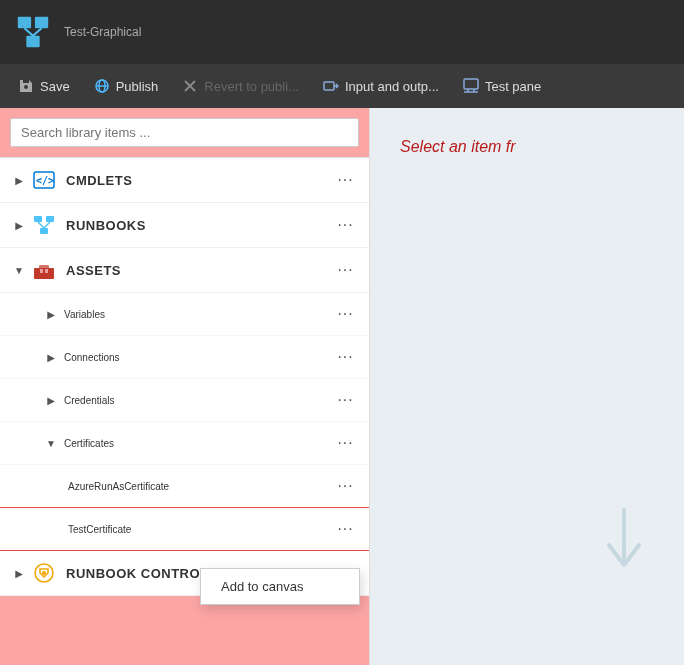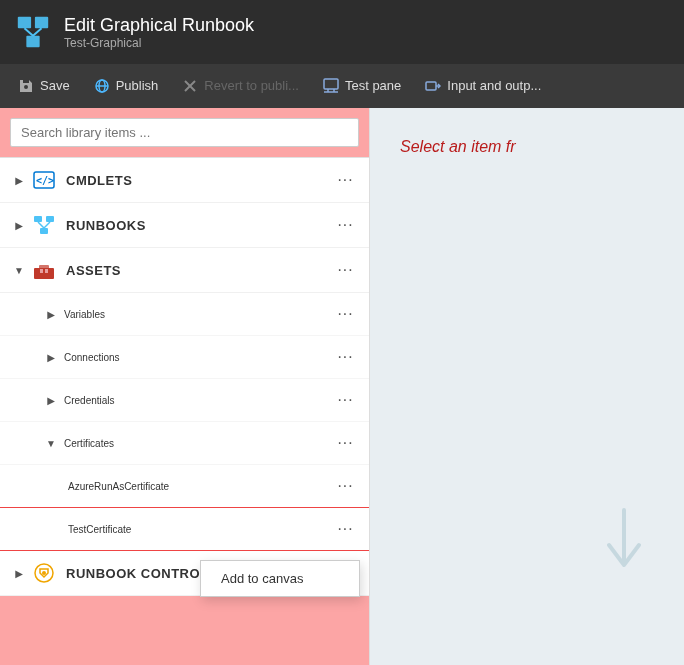--- a/index.html
+++ b/index.html
@@ -41,21 +41,21 @@
     .toolbar {
       background: #3a3a3a;
       display: flex;
       align-items: center;
       height: 44px;
       padding: 0 8px;
       gap: 4px;
     }
     .toolbar-btn {
       display: flex;
-      align-items: flex-start;
+      align-items: center;
       gap: 6px;
       padding: 6px 10px;
       background: transparent;
       border: none;
       color: #ddd;
       cursor: pointer;
       font-size: 13px;
       border-radius: 2px;
       white-space: nowrap;
     }
@@ -173,21 +173,21 @@
     }
 
     
     .context-menu {
       position: absolute;
       background: #fff;
       border: 1px solid #ccc;
       box-shadow: 2px 4px 12px rgba(0,0,0,0.15);
       z-index: 100;
       min-width: 160px;
-      bottom: 68px;
+      bottom: 60px;
       left: 200px;
     }
     .context-menu-item {
       padding: 10px 20px;
       cursor: pointer;
       font-size: 13px;
       color: #333;
     }
 
     
@@ -216,21 +216,20 @@
 
 <div class="title-bar">
   <svg class="title-icon" viewBox="0 0 40 40" fill="none" xmlns="http://www.w3.org/2000/svg">
     <rect x="4" y="4" width="14" height="12" rx="1" fill="#4ec3f7" opacity="0.9"></rect>
     <rect x="22" y="4" width="14" height="12" rx="1" fill="#4ec3f7" opacity="0.9"></rect>
     <rect x="13" y="24" width="14" height="12" rx="1" fill="#4ec3f7" opacity="0.9"></rect>
     <line x1="11" y1="16" x2="20" y2="24" stroke="#4ec3f7" stroke-width="2"></line>
     <line x1="29" y1="16" x2="20" y2="24" stroke="#4ec3f7" stroke-width="2"></line>
   </svg>
   <div class="title-text">
-    <h1>Edit Graphical Runbook</h1>
     <p>Test-Graphical</p>
   </div>
 </div>
 
 <div class="toolbar">
   <button class="toolbar-btn">
     <svg width="16" height="16" viewBox="0 0 16 16" fill="#aaa">
       <path d="M2 2h9l3 3v9H2V2zm6 9a2 2 0 1 0 0-4 2 2 0 0 0 0 4zm3-9H5v3h6V2z"></path>
     </svg>
     <span>Save</span>
@@ -242,37 +241,37 @@
       <line x1="2" y1="8" x2="14" y2="8" stroke="#4db8ff" stroke-width="1.5"></line>
     </svg>
     <span>Publish</span>
   </button>
   <button class="toolbar-btn disabled">
     <svg width="16" height="16" viewBox="0 0 16 16">
       <line x1="3" y1="3" x2="13" y2="13" stroke="#888" stroke-width="2"></line>
       <line x1="13" y1="3" x2="3" y2="13" stroke="#888" stroke-width="2"></line>
     </svg>
     <span>Revert to publi...</span>
+  </button>
+  <button class="toolbar-btn">
+    <svg width="16" height="16" viewBox="0 0 16 16">
+      <rect x="1" y="4" width="10" height="8" rx="1" fill="none" stroke="#8ad" stroke-width="1.5"></rect>
+      <line x1="11" y1="8" x2="15" y2="8" stroke="#8ad" stroke-width="1.5"></line>
+      <polyline points="13,6 15,8 13,10" fill="none" stroke="#8ad" stroke-width="1.5"></polyline>
+    </svg>
+    <span>Input and outp...</span>
   </button>
   <button class="toolbar-btn">
     <svg width="16" height="16" viewBox="0 0 16 16">
       <rect x="1" y="1" width="14" height="10" rx="1" fill="none" stroke="#8ad" stroke-width="1.5"></rect>
       <line x1="1" y1="14" x2="15" y2="14" stroke="#8ad" stroke-width="1.5"></line>
       <line x1="5" y1="11" x2="5" y2="14" stroke="#8ad" stroke-width="1.5"></line>
       <line x1="11" y1="11" x2="11" y2="14" stroke="#8ad" stroke-width="1.5"></line>
     </svg>
     <span>Test pane</span>
-  </button>
-  <button class="toolbar-btn">
-    <svg width="16" height="16" viewBox="0 0 16 16">
-      <rect x="1" y="4" width="10" height="8" rx="1" fill="none" stroke="#8ad" stroke-width="1.5"></rect>
-      <line x1="11" y1="8" x2="15" y2="8" stroke="#8ad" stroke-width="1.5"></line>
-      <polyline points="13,6 15,8 13,10" fill="none" stroke="#8ad" stroke-width="1.5"></polyline>
-    </svg>
-    <span>Input and outp...</span>
   </button>
 </div>
 
 <div class="main-layout">
 
   <div class="sidebar">
 
     <div class="search-box">
       <input class="search-input" type="text" placeholder="Search library items ..." style="">
     </div>

